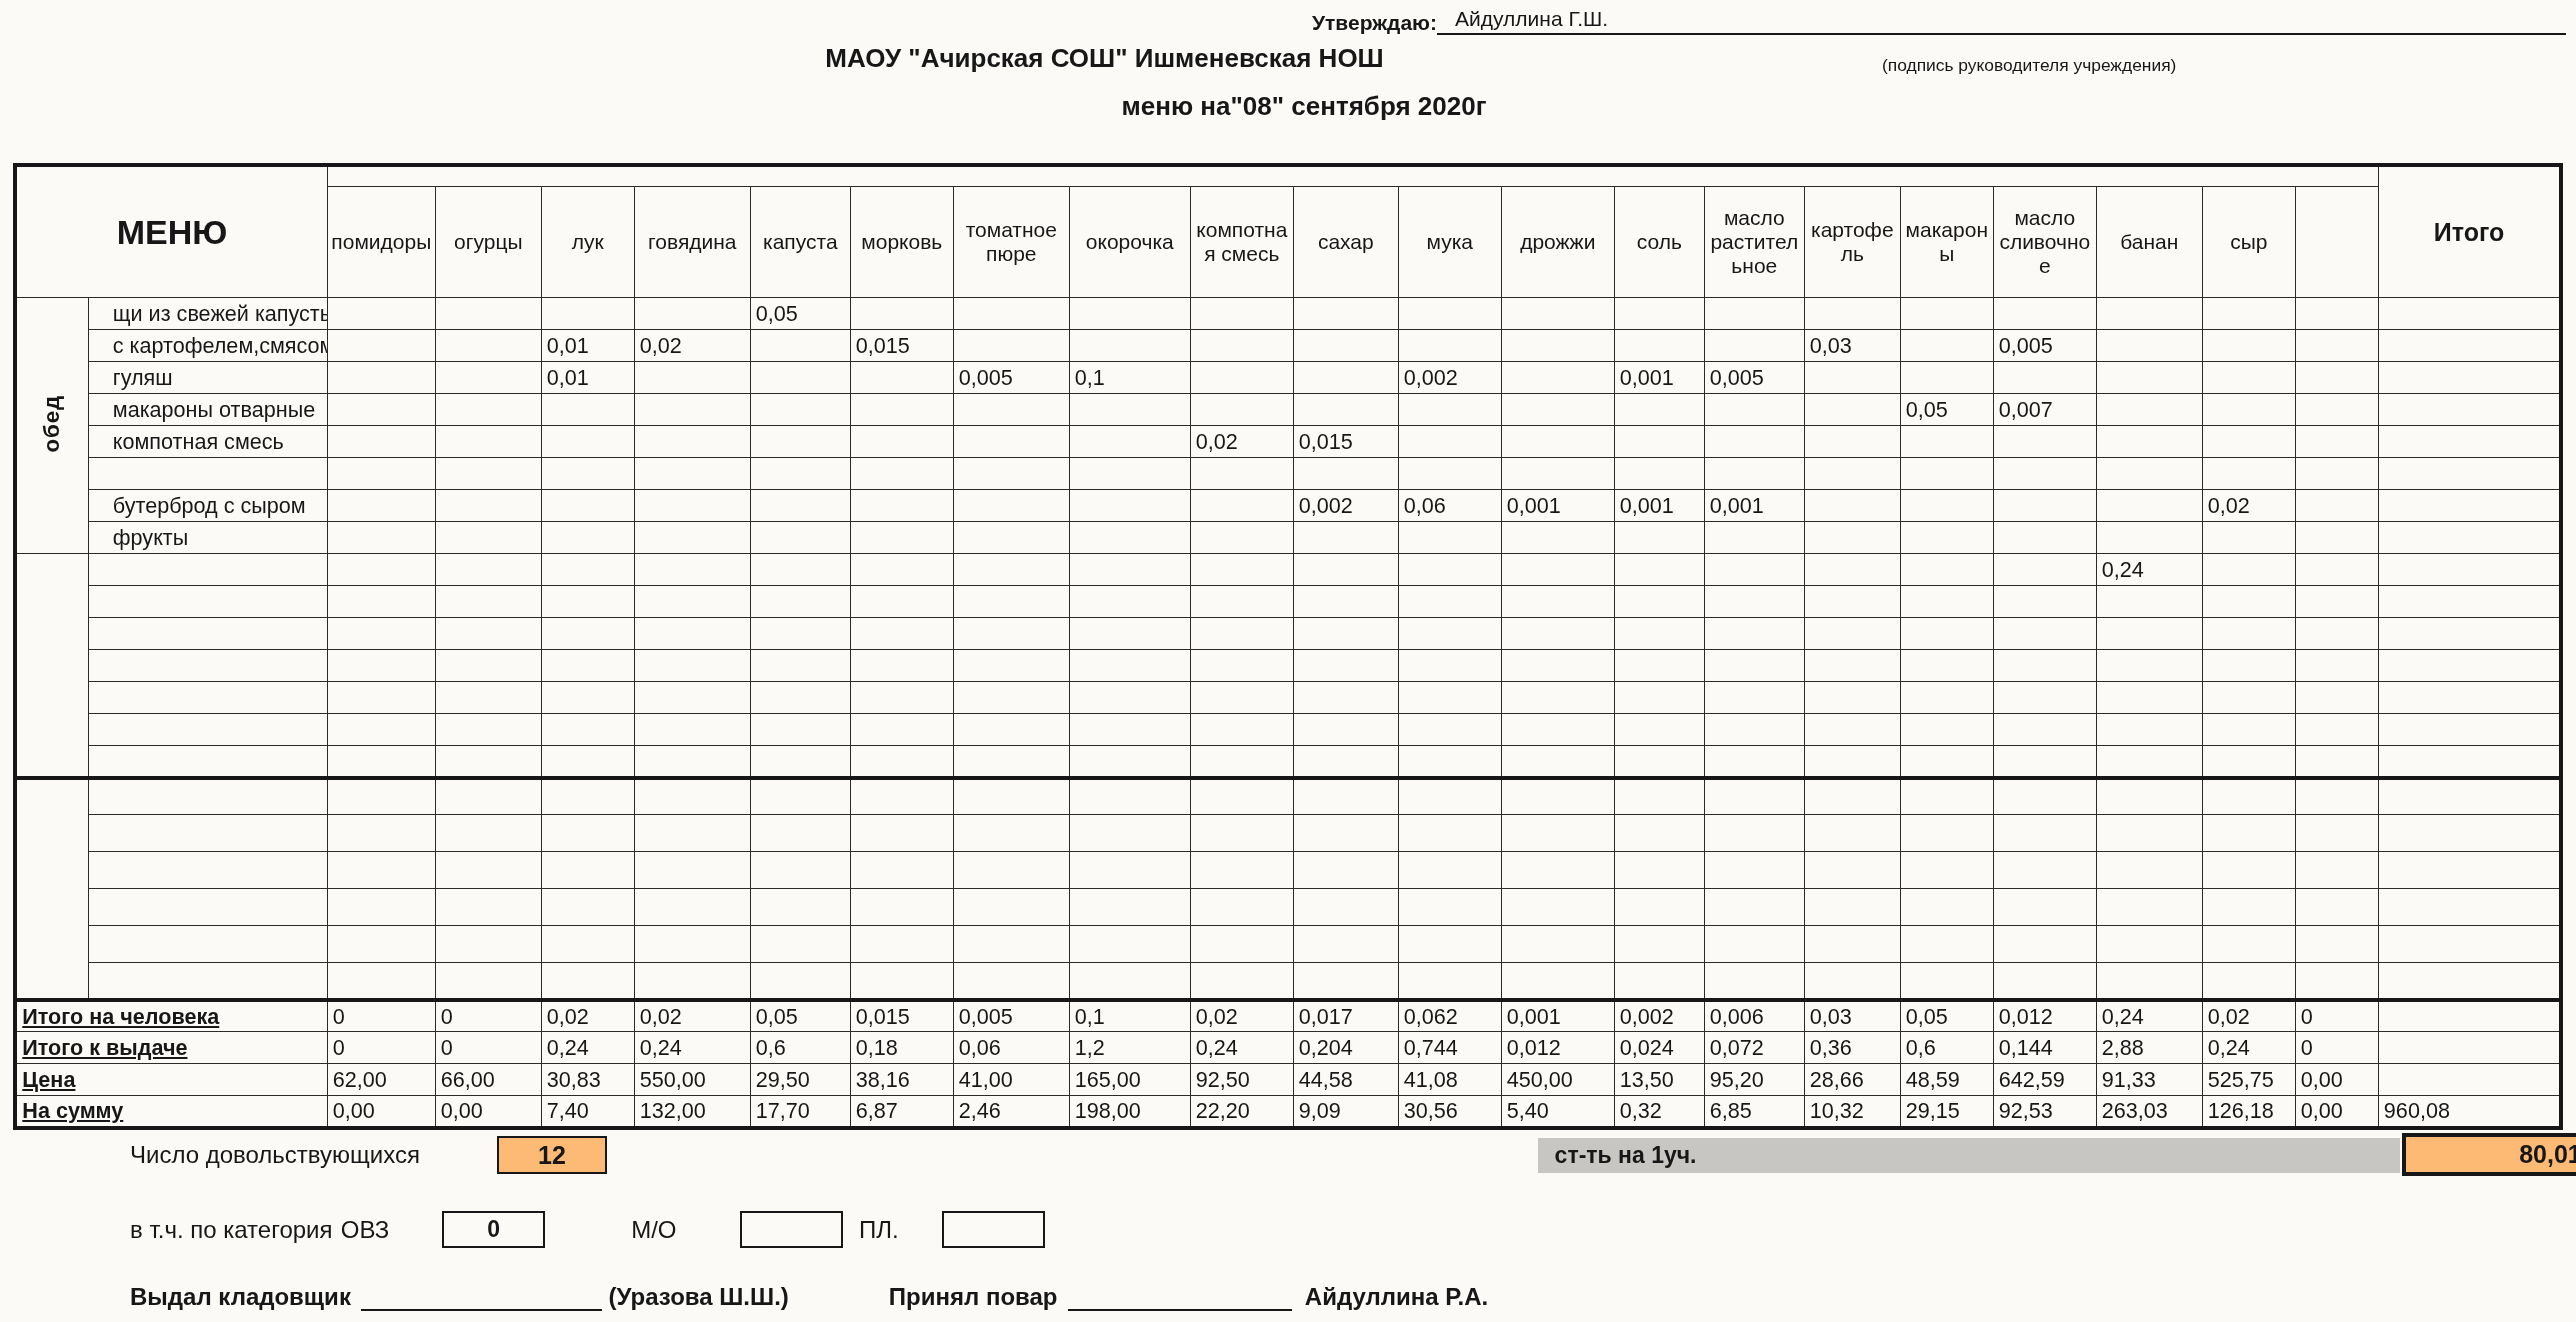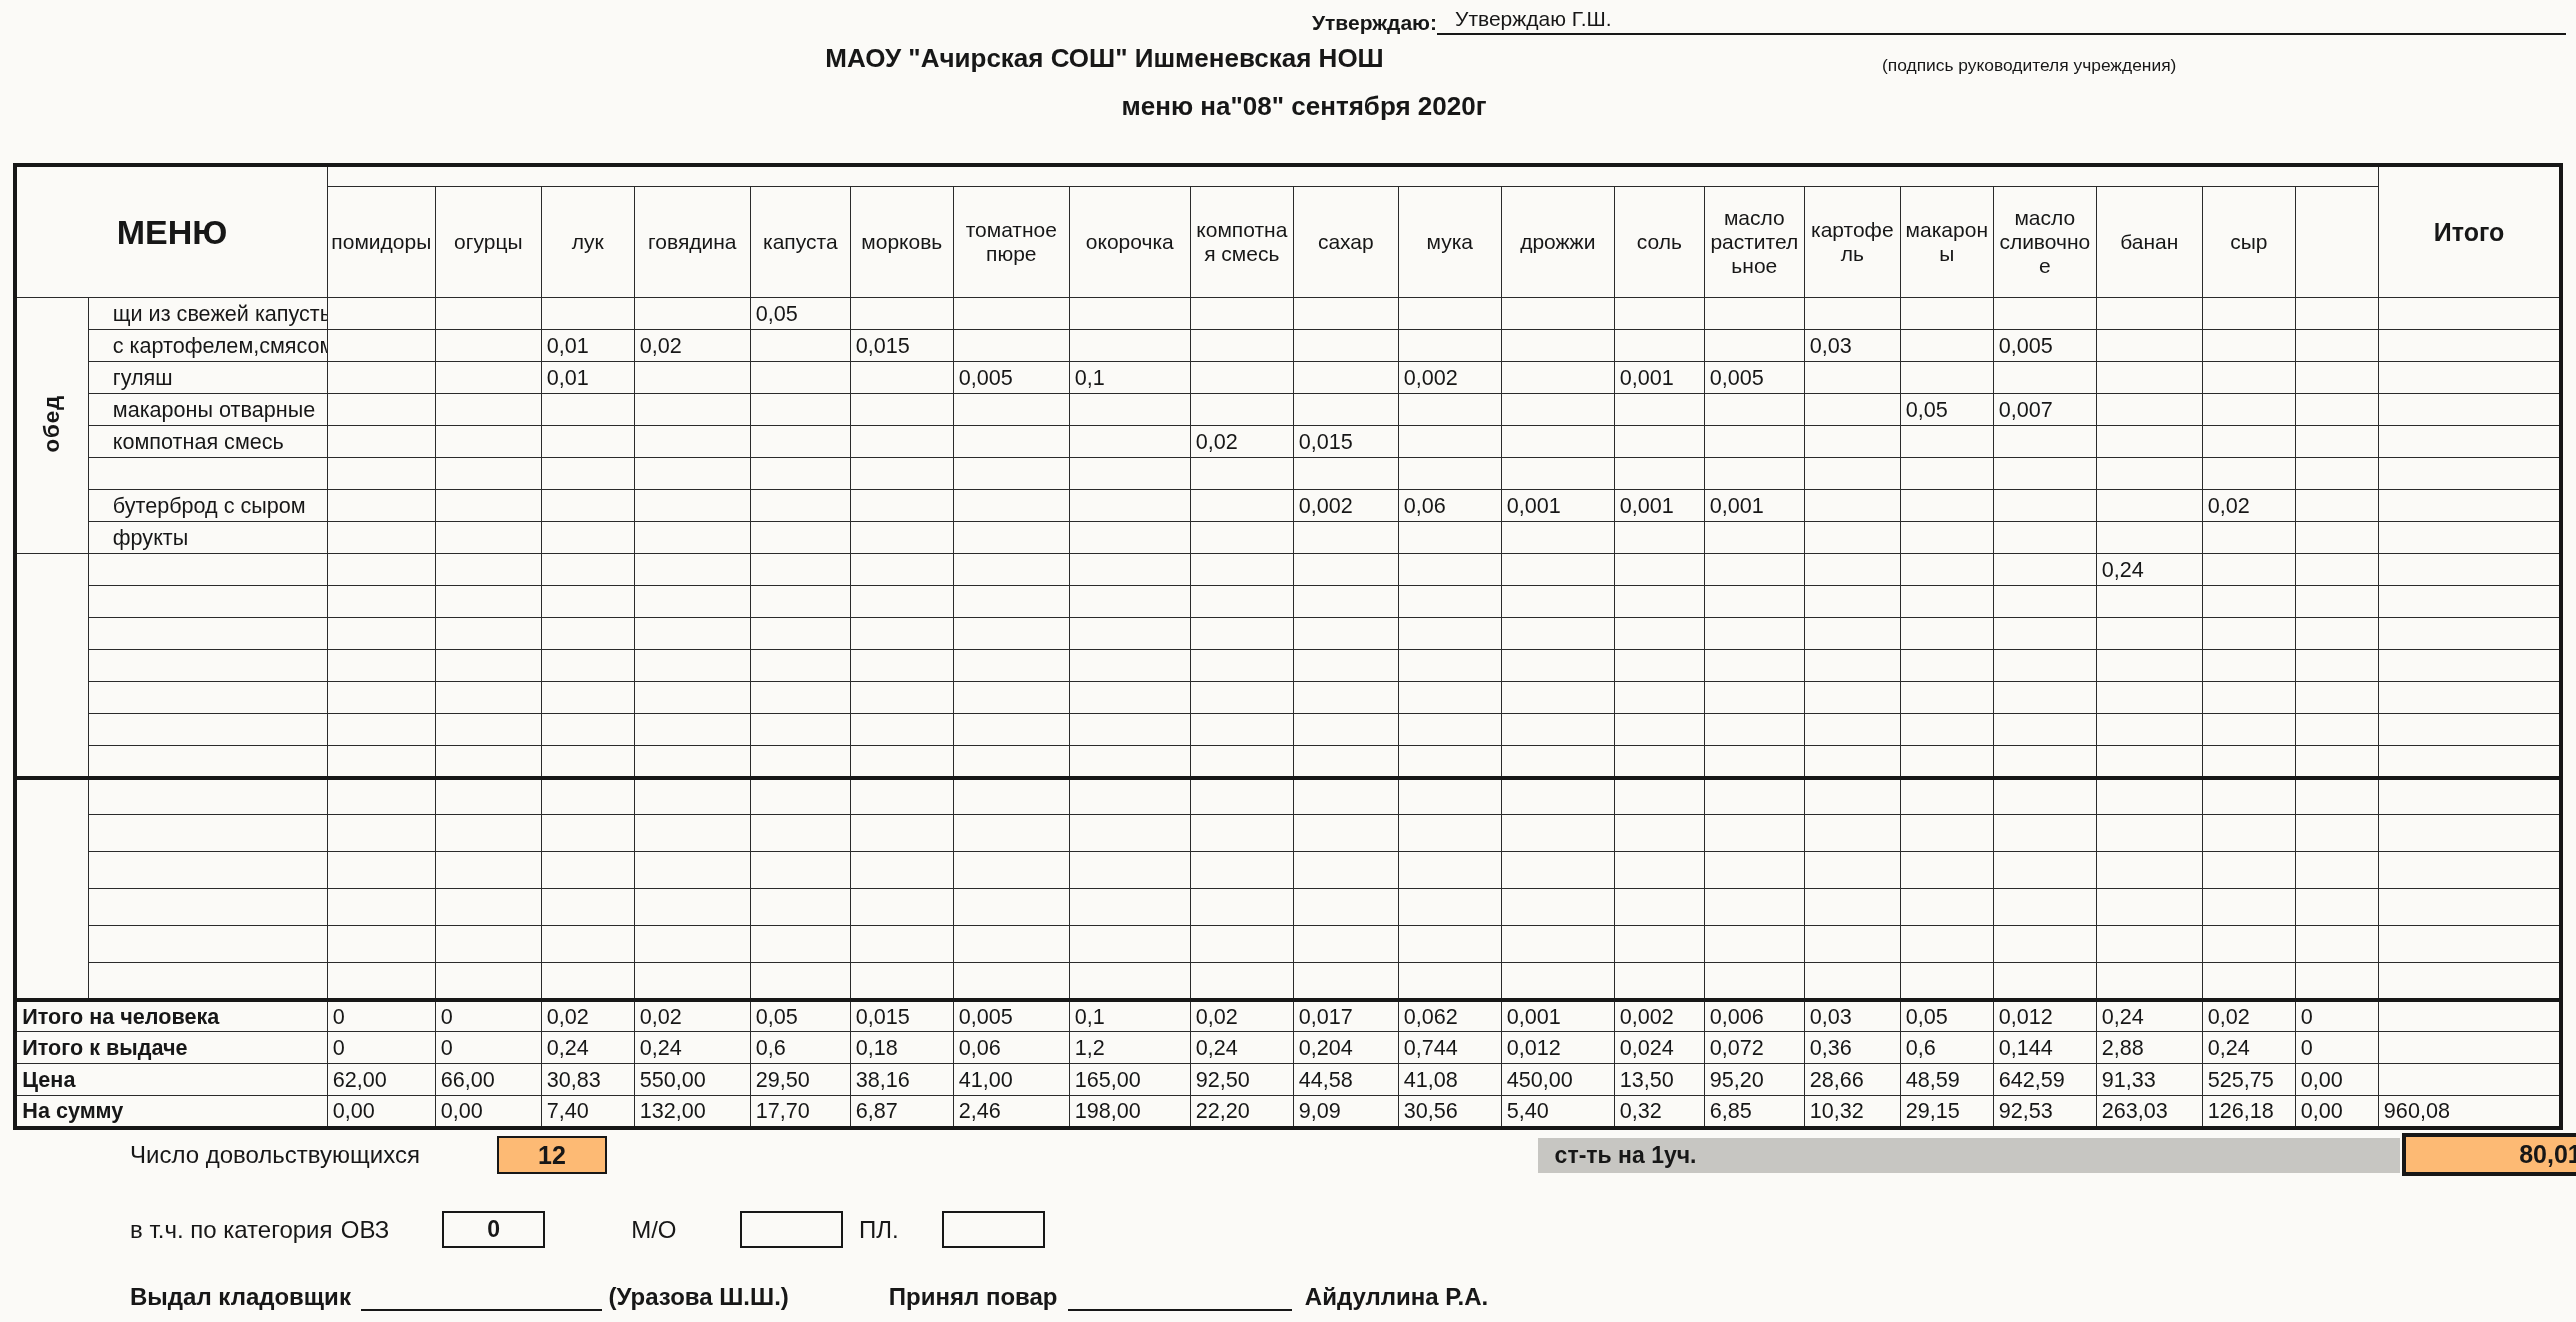--- a/index.html
+++ b/index.html
@@ -31,21 +31,21 @@
   th.total-head { font-size: 25px; font-weight: 700; text-align: center; }
   tbody td { height: 32px; font-size: 21.6px; line-height: 1; }
   td.meal-cell { text-align: center; padding: 0; }
   .vertical-label { display: inline-block; writing-mode: vertical-rl; transform: rotate(180deg); font-weight: 700; font-size: 22.4px; letter-spacing: 0.8px; }
   td.dish-name { white-space: nowrap; padding-left: 24px; }
   td.val { text-align: left; white-space: nowrap; }
   tr.lower td { height: 37px; }
   tr.lower-top td { border-top: 4.2px solid #171717; }
   tr.summary td { height: 32px; }
   tr.summary-top td { border-top: 4.2px solid #171717; }
-  td.sum-label { font-weight: 700; white-space: nowrap; }
+  td.sum-label { font-weight: 700; white-space: nowrap; text-decoration: underline; }
 
   
   .f-row1 { position: absolute; top: 1136px; left: 130px; display: flex; align-items: center; font-size: 24px; gap: 13px; }
   .count-box { display: inline-flex; justify-content: center; align-items: center; width: 110px; height: 38px; border: 2.5px solid #171717; font-weight: 700; font-size: 25px; margin-left: 64px; background: #fdba74; }
   .cost-band { position: absolute; top: 1138px; left: 1538px; width: 862px; height: 35px; background: #c7c6c2; display: flex; align-items: center; font-size: 23px; font-weight: 700; padding-left: 16.6px; }
   .cost-box { position: absolute; top: 1133px; left: 2402px; width: 192px; height: 43px; border: 4.2px solid #171717; background: #fdba74; font-weight: 700; font-size: 25px; display: flex; align-items: center; justify-content: flex-end; padding-right: 8.3px; }
   .f-row2 { position: absolute; top: 1211px; left: 130px; display: flex; align-items: center; font-size: 24px; }
   .small-box { display: inline-flex; justify-content: center; align-items: center; width: 103px; height: 37px; border: 2.5px solid #171717; font-weight: 700; font-size: 23px; background: #fbfaf7; }
   .ml10 { margin-left: 8.3px; }
   .mlovz { margin-left: 53px; }
@@ -61,21 +61,21 @@
   .ml16 { margin-left: 13.3px; }
   .mlrecv { margin-left: 100px; }
 </style>
 </head>
 <body>
 
 <div class="page">
 
   <div class="approve-row">
     <span class="approve-label">Утверждаю:</span>
-    <span class="approve-name-wrap"><span>Утверждаю Г.Ш.</span></span>
+    <span class="approve-name-wrap"><span>Айдуллина Г.Ш.</span></span>
   </div>
   <div class="approve-note">(подпись руководителя учреждения)</div>
   <div class="doc-title">МАОУ "Ачирская СОШ" Ишменевская НОШ</div>
   <div class="doc-subtitle">меню на"08" сентября 2020г</div>
 
   <table class="menu-table">
     <colgroup>
       <col style="width:73px">
         <col style="width:239px">
       <col style="width:108px">

